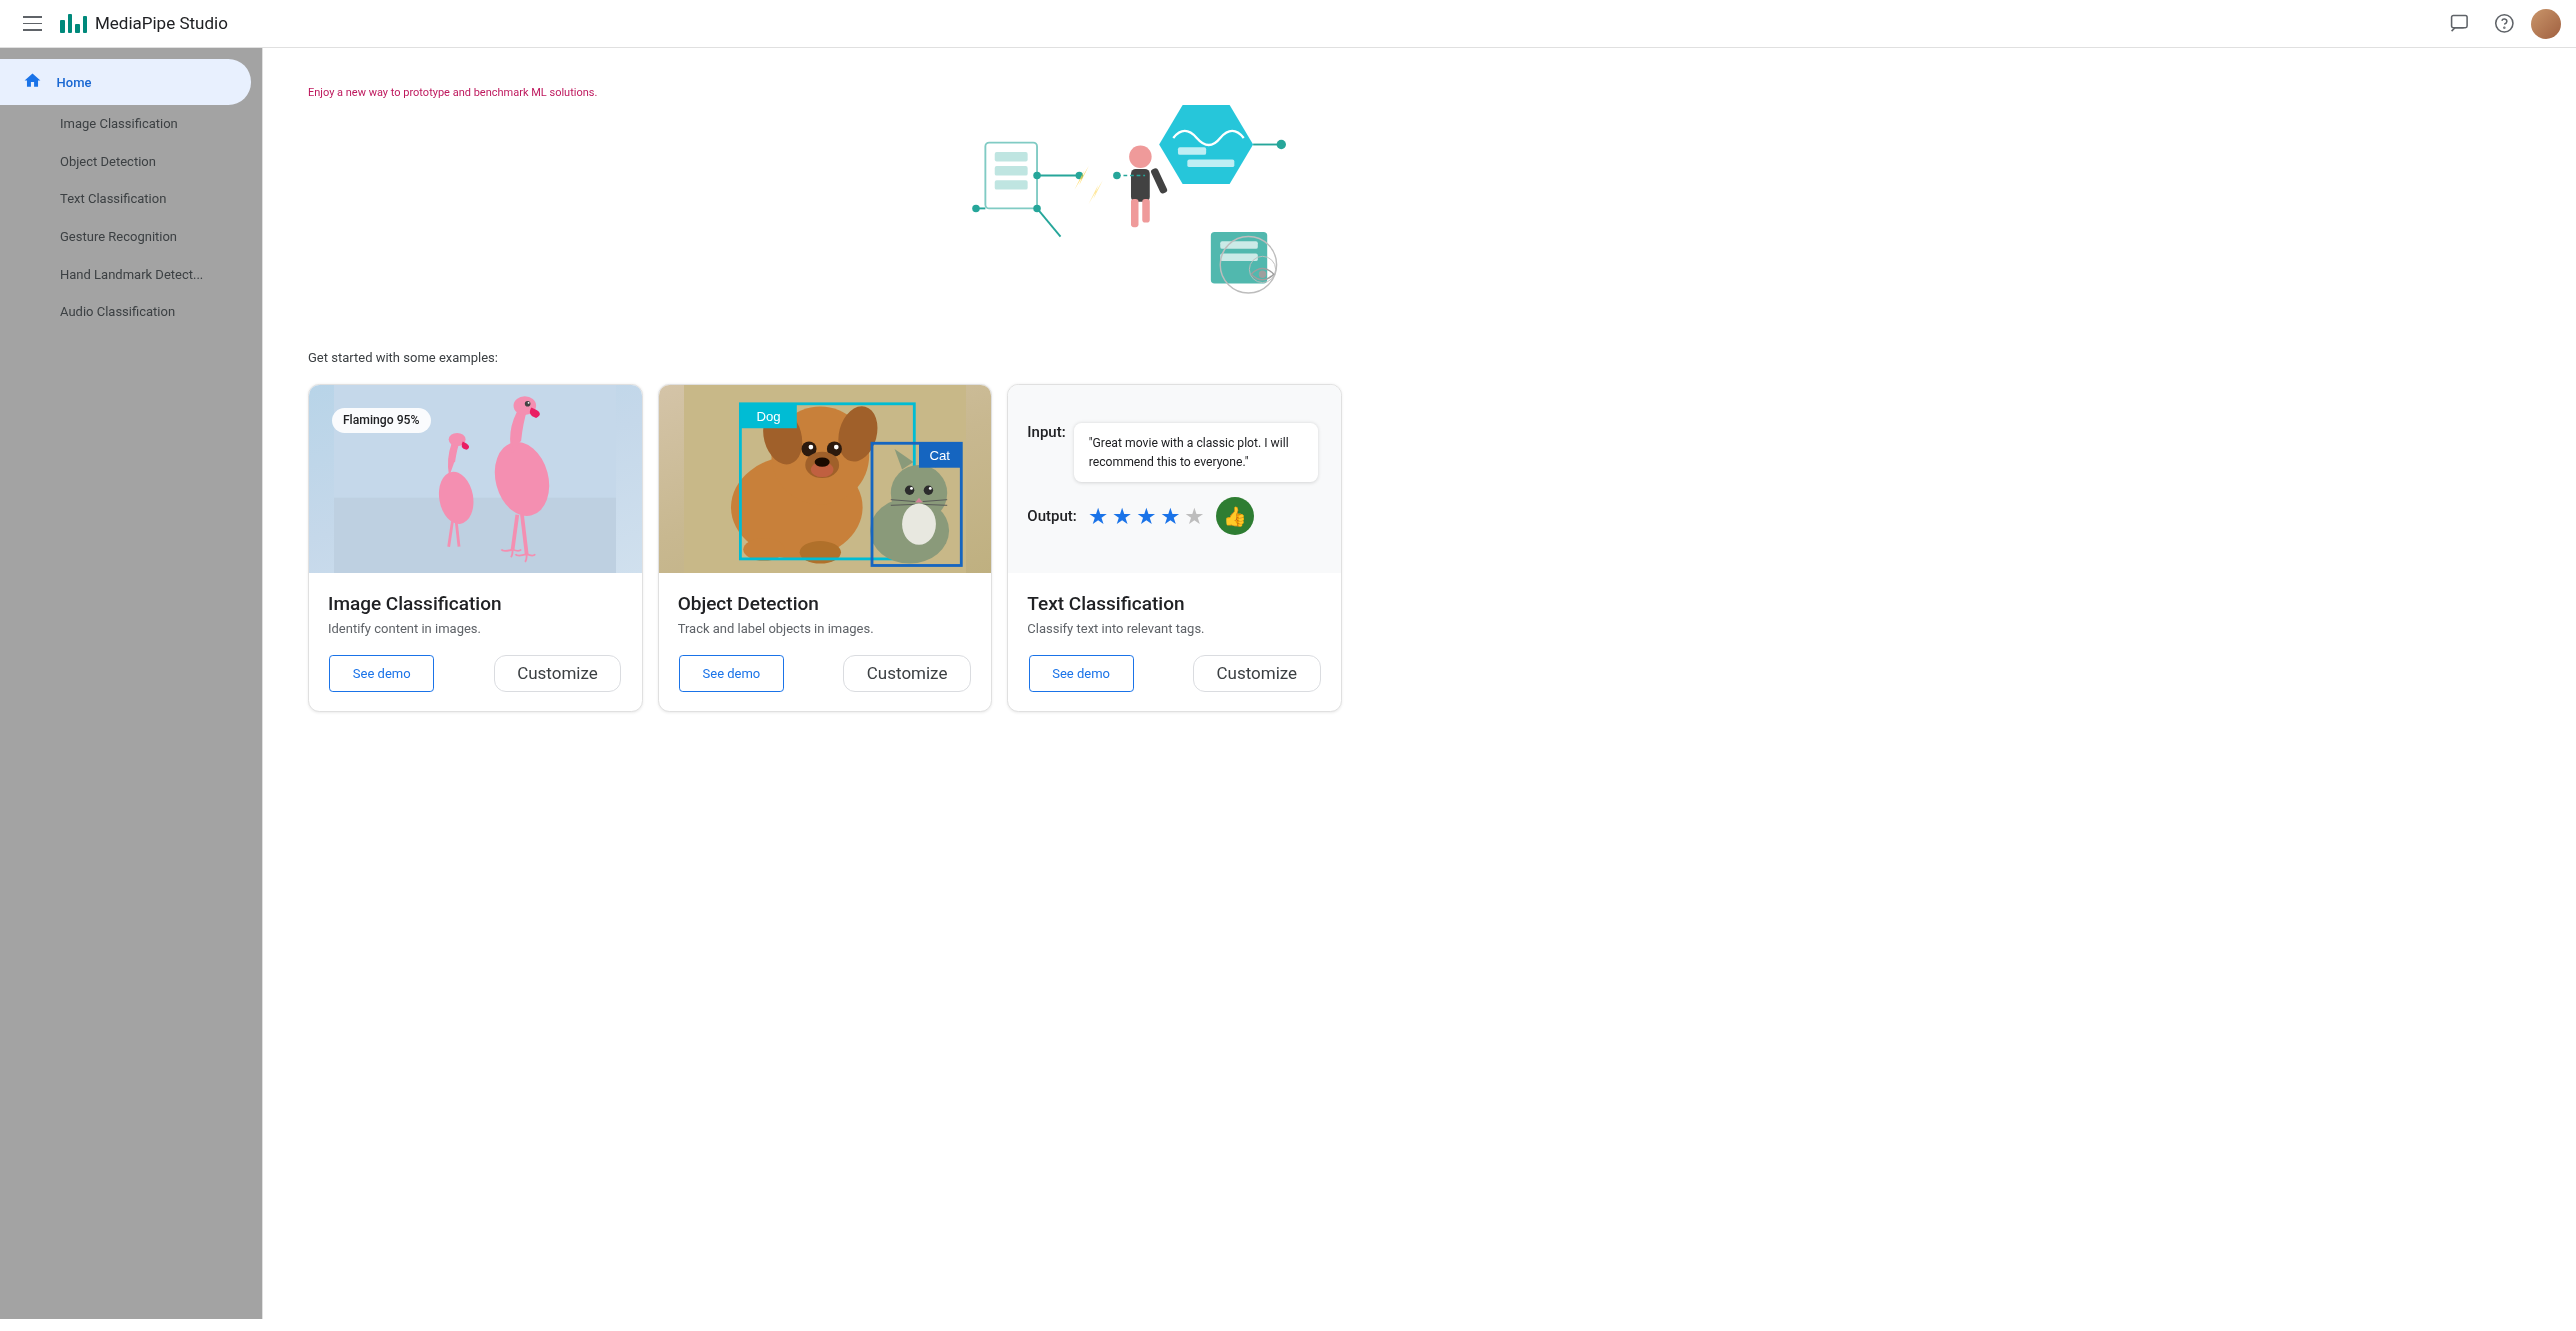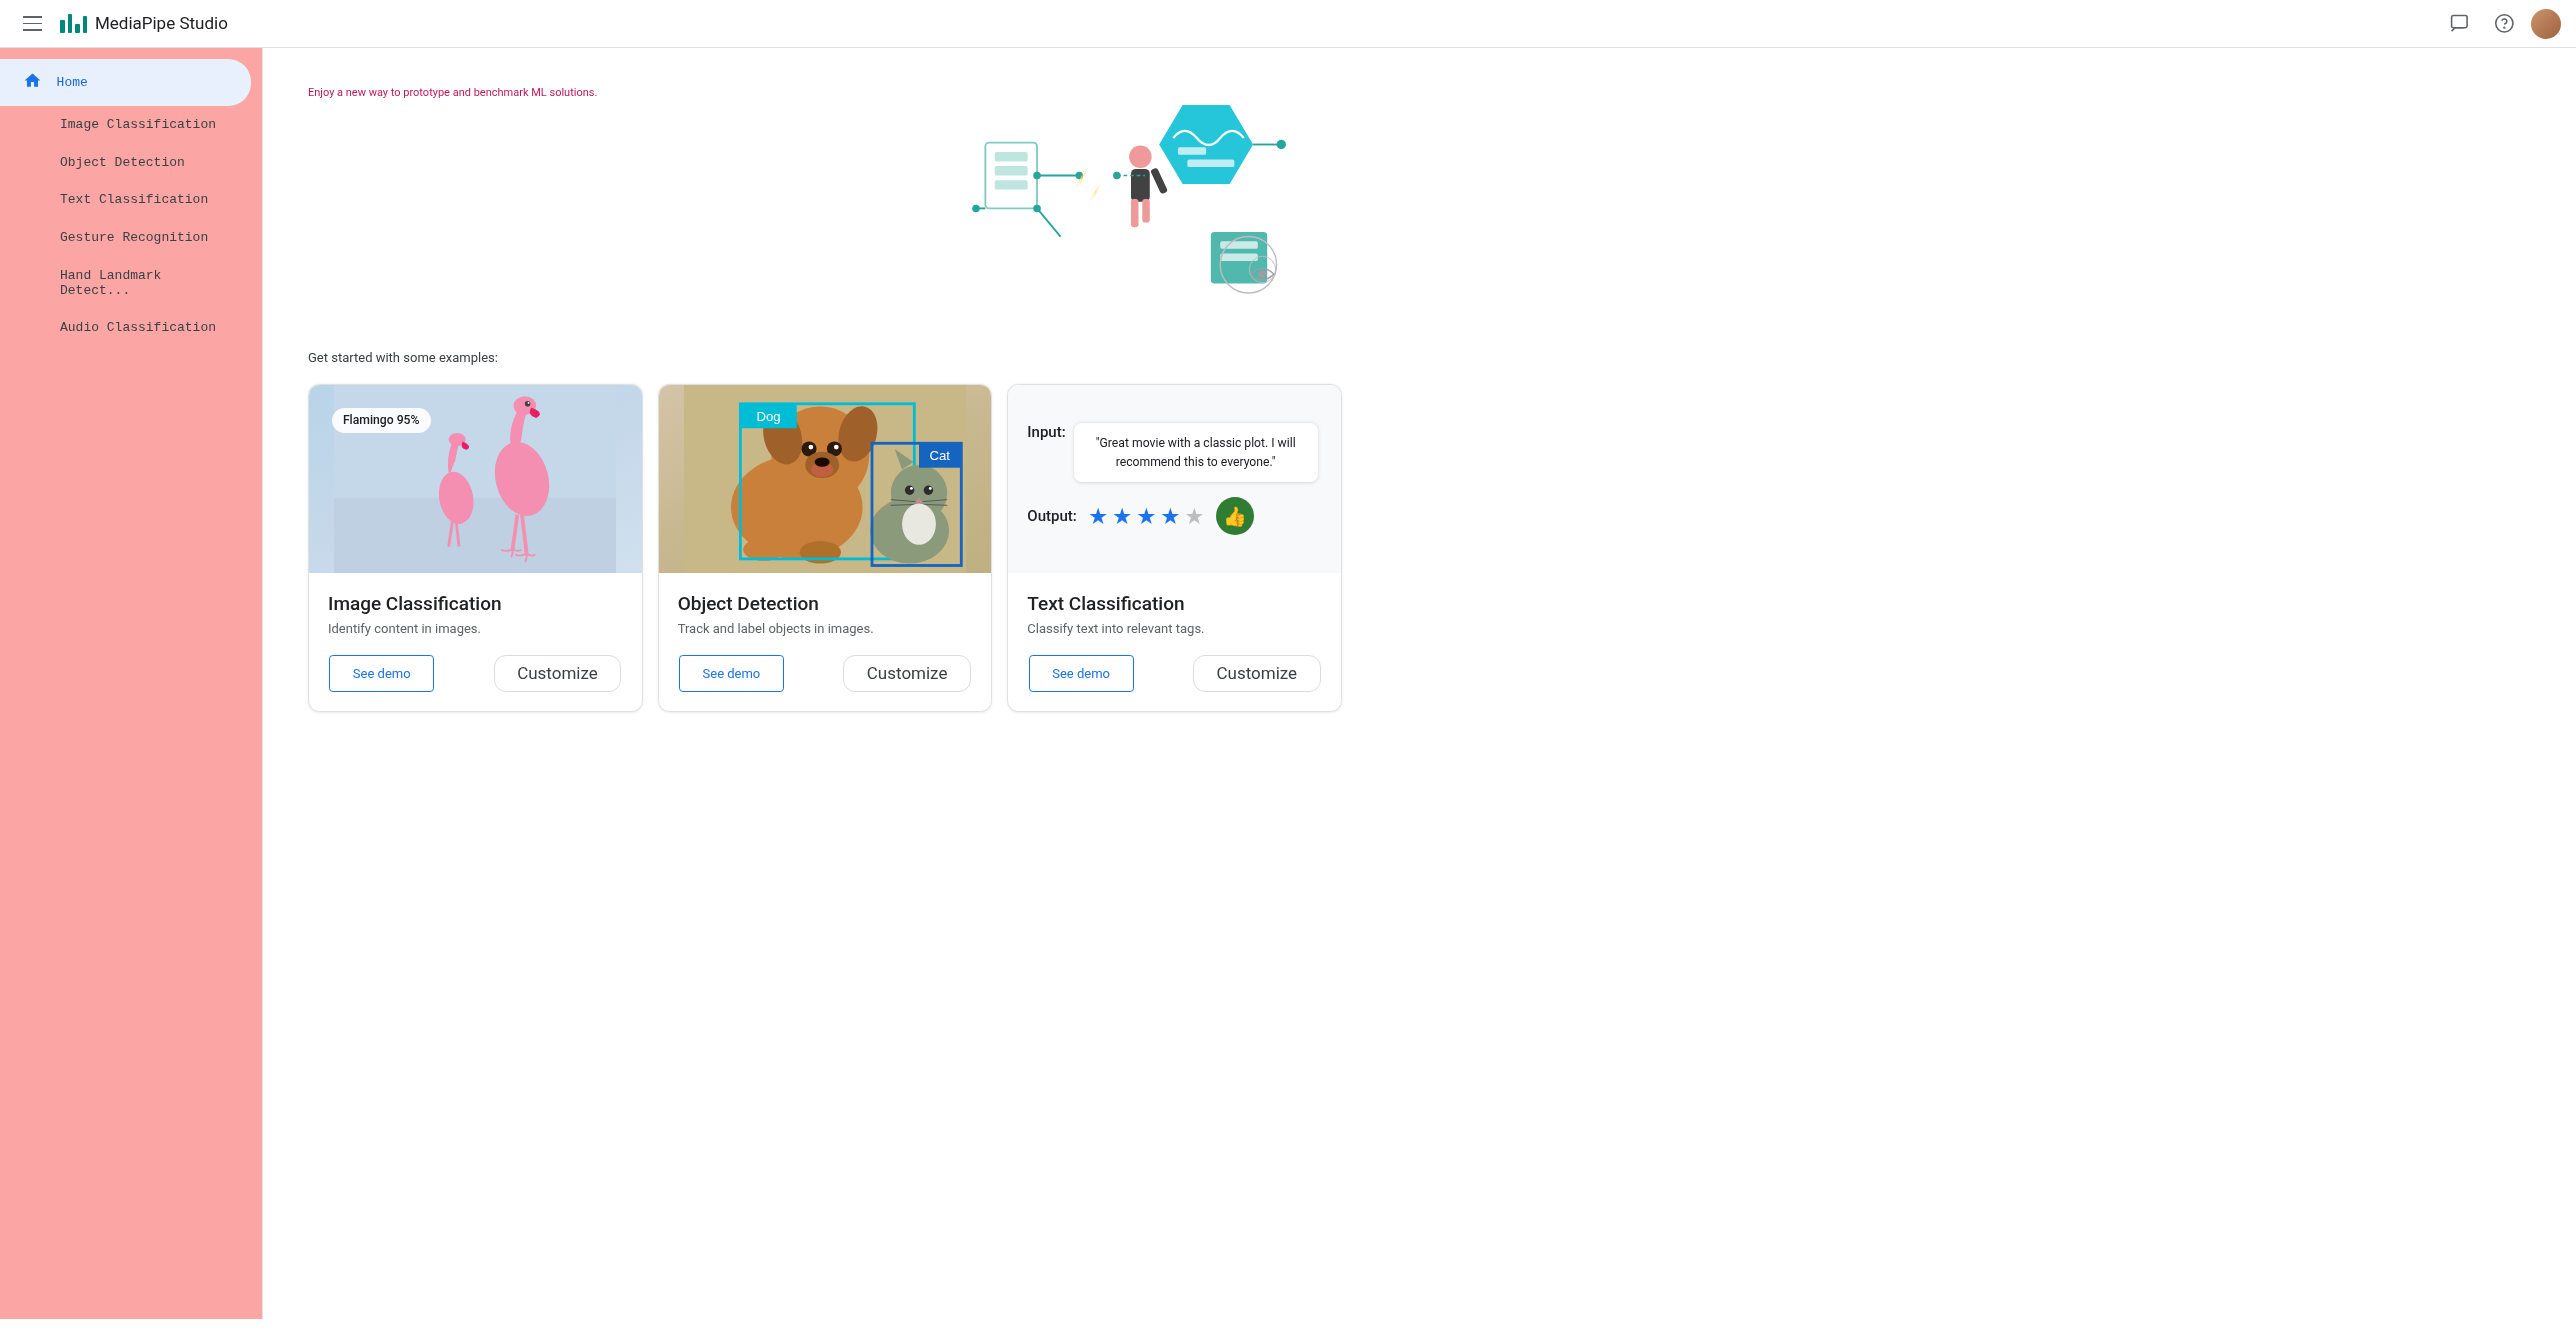--- a/index.html
+++ b/index.html
@@ -34,22 +34,21 @@
 
     
     .layout { display: flex; height: calc(100vh - 60px); }
 
     
     .sidebar {
       width: 263px;
       min-width: 263px;
       padding: 11.3px 0;
       border-right: 0.9px solid #e0e0e0;
-      background: #fca5a5;
-      font-family: Liberation Mono, monospace;
+      background: #a3a3a3;
     }
     .sidebar-item {
       display: flex;
       align-items: center;
       padding: 11.3px 22.6px;
       cursor: pointer;
       border-radius: 0 22.6px 22.6px 0;
       margin-right: 11.3px;
       gap: 15px;
       font-size: 13px;
@@ -166,21 +165,21 @@
     .thumbs-up {
       width: 38px; height: 38px;
       background: #2e7d32;
       border-radius: 50%;
       display: flex; align-items: center; justify-content: center;
       color: #fff; font-size: 19px;
     }
     .input-label, .output-label {
       font-size: 15px; font-weight: 500; color: #202124;
     }
-    .input-row { display: flex; align-items: flex-start; gap: 8px; width: 100%; text-align: center; }
+    .input-row { display: flex; align-items: flex-start; gap: 8px; width: 100%; }
     .output-row-full { display: flex; align-items: center; gap: 11.3px; width: 100%; }
   </style>
 </head>
 <body>
 
 <div class="header">
   <div class="header-left">
     <div class="hamburger-icon">
       <span></span>
         <span></span>

